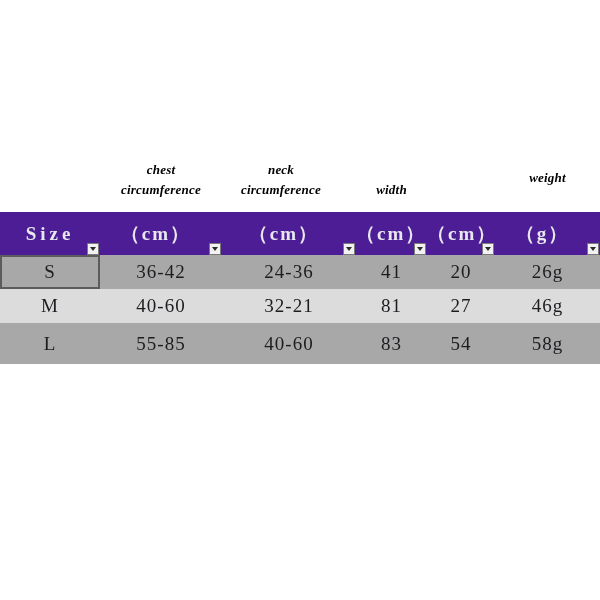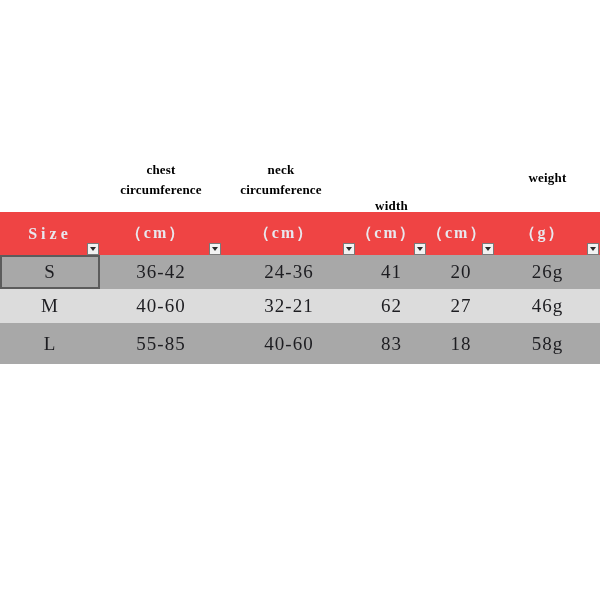--- a/index.html
+++ b/index.html
@@ -16,35 +16,36 @@
     font-family: "Liberation Serif", "DejaVu Serif", serif;
   }
 
   
   .caption-layer {
     position: absolute;
     left: 0;
     top: 0;
     width: 524px;
     height: 212px;
+    font-style: italic;
   }
   .caption {
     position: absolute;
     font-family: "Liberation Serif", "DejaVu Serif", serif;
     font-weight: bold;
     font-size: 13px;
     color: #000000;
     text-align: center;
     line-height: 20px;
     white-space: pre-line;
     letter-spacing: 0.2px;
   }
   .cap-chest     { left: 100px; top: 160px; width: 122px; }
   .cap-neck      { left: 214px; top: 160px; width: 134px; }
-  .cap-width     { left: 356px; top: 180px; width: 71px; margin-top: 16px; }
+  .cap-width     { left: 356px; top: 180px; width: 71px; }
   .cap-hight     { left: 427px; top: 180px; width: 68px; margin-top: 48px; }
   .cap-weight    { left: 495px; top: 168px; width: 105px; }
 
   
   .size-table {
     position: absolute;
     left: 0;
     top: 212px;
     width: 600px;
     border-collapse: collapse;
@@ -55,24 +56,24 @@
     margin: 0;
     border: none;
     text-align: center;
     vertical-align: middle;
   }
 
   
   .hdr-row { height: 43px; }
   .hdr-cell {
     position: relative;
-    background: #ef4444;
+    background: #4c1d95;
     color: #e8e8ee;
     font-family: "Liberation Serif", "DejaVu Serif", serif;
-    font-size: 16px;
+    font-size: 19px;
     letter-spacing: 2px;
     border-right: 1px solid #9a9a9a;
     height: 43px;
   }
   .hdr-cell:last-child { border-right: none; }
   .hdr-cell .hdr-text {
     display: block;
     padding-right: 10px;
   }
   .hdr-cell.first .hdr-text {
@@ -203,28 +204,28 @@
         <td class="data-cell">36-42</td>
         <td class="data-cell">24-36</td>
         <td class="data-cell">41</td>
         <td class="data-cell">20</td>
         <td class="data-cell">26g</td>
       </tr>
       <tr class="data-row row-light">
         <td class="data-cell">M</td>
         <td class="data-cell">40-60</td>
         <td class="data-cell">32-21</td>
-        <td class="data-cell">62</td>
+        <td class="data-cell">81</td>
         <td class="data-cell">27</td>
         <td class="data-cell">46g</td>
       </tr>
       <tr class="data-row row-dark row-last">
         <td class="data-cell">L</td>
         <td class="data-cell">55-85</td>
         <td class="data-cell">40-60</td>
         <td class="data-cell">83</td>
-        <td class="data-cell">18</td>
+        <td class="data-cell">54</td>
         <td class="data-cell">58g</td>
       </tr>
     </tbody>
   </table>
 
 </div>
 
 </body></html>

